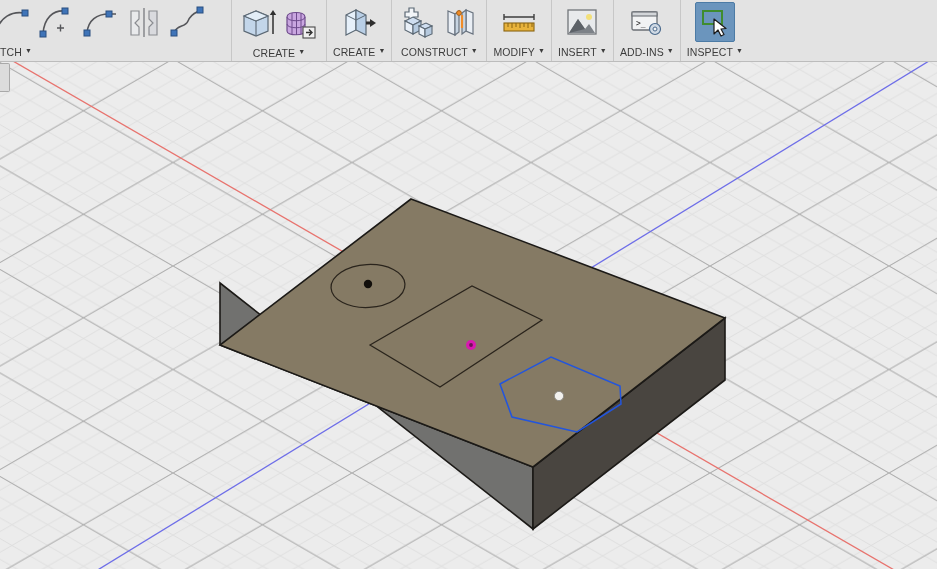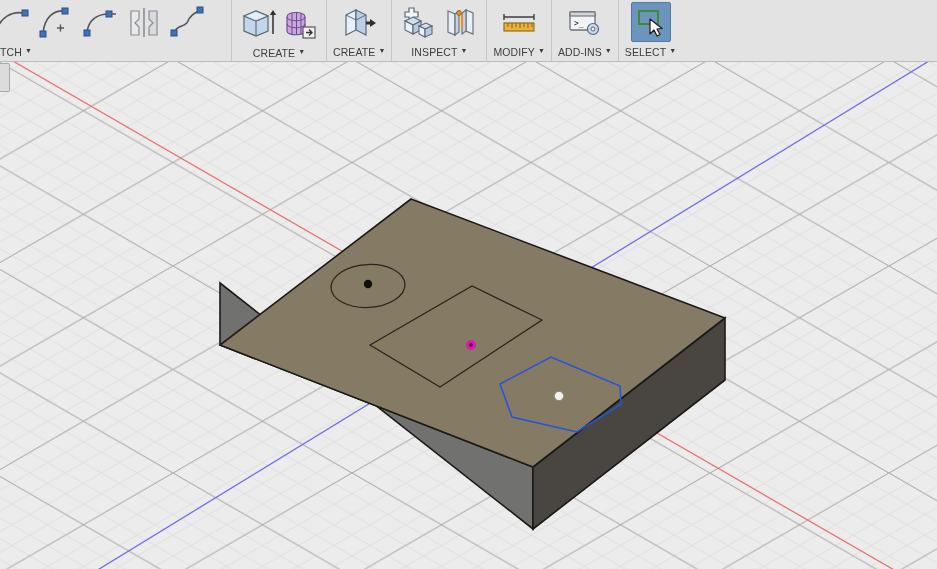--- a/index.html
+++ b/index.html
@@ -211,21 +211,21 @@
             <path d="M6 7 L13 10 L13 31 L6 28 Z" fill="#e9eef4" stroke="#6a7480" stroke-width="1.2"></path>
             <path d="M13 10 L17 7 L17 28 L13 31 Z" fill="#c6d4e2" stroke="#6a7480" stroke-width="1.2"></path>
             <path d="M24 6 L31 9 L31 30 L24 27 Z" fill="#e9eef4" stroke="#6a7480" stroke-width="1.2"></path>
             <path d="M20 9 L24 6 L24 27 L20 30 Z" fill="#c6d4e2" stroke="#6a7480" stroke-width="1.2"></path>
             <circle cx="17" cy="9" r="2.4" fill="#f08c28" stroke="#a05a10" stroke-width="0.9"></circle>
             <path d="M20 11 L20 24" stroke="#f08c28" stroke-width="2.2"></path>
           </svg>
         </div>
       </div>
       <div class="tb-label">
-        <span>INSPECT</span>
+        <span>CONSTRUCT</span>
           <span class="caret">▼</span>
       </div>
     </div>
 
 
     <div class="tb-group">
       <div class="tb-icons">
         <div class="tb-btn">
           <svg width="40" height="36" viewBox="0 0 40 36">
             <path d="M5 13 h30 M5 10 v6 M35 10 v6" stroke="#3e3e3e" stroke-width="1.4"></path>
@@ -233,20 +233,36 @@
             <path d="M9 19 v4 M13 19 v5 M17 19 v4 M21 19 v5 M25 19 v4 M29 19 v5 M33 19 v4" stroke="#8a6412" stroke-width="1"></path>
           </svg>
         </div>
       </div>
       <div class="tb-label">
         <span>MODIFY</span>
           <span class="caret">▼</span>
       </div>
     </div>
 
+    <div class="tb-group">
+      <div class="tb-icons">
+        <div class="tb-btn">
+          <svg width="36" height="36" viewBox="0 0 36 36">
+            <rect x="4" y="6" width="28" height="24" fill="#e8eaec" stroke="#72767a" stroke-width="1.3"></rect>
+            <circle cx="25" cy="13" r="3" fill="#f2e07a"></circle>
+            <path d="M5 29 L14 15 L21 25 L25 20 L31 29 Z" fill="#7d8288"></path>
+            <path d="M5 29 L14 15 L21 25 Z" fill="#5d6268"></path>
+          </svg>
+        </div>
+      </div>
+      <div class="tb-label">
+        <span>INSERT</span>
+          <span class="caret">▼</span>
+      </div>
+    </div>
 
 
     <div class="tb-group">
       <div class="tb-icons">
         <div class="tb-btn">
           <svg width="38" height="36" viewBox="0 0 38 36">
             <rect x="4" y="8" width="25" height="18" rx="1.5" fill="#f2f3f4" stroke="#6c7076" stroke-width="1.3"></rect>
             <rect x="4" y="8" width="25" height="4" fill="#d3d6d9" stroke="#6c7076" stroke-width="1.1"></rect>
             <text x="8" y="22" font-family="monospace" font-size="8" fill="#2a2a2a">&gt;_</text>
             <circle cx="27" cy="25" r="5.5" fill="#cfd9e4" stroke="#4b6a8c" stroke-width="1.2"></circle>
@@ -263,21 +279,21 @@
     <div class="tb-group">
       <div class="tb-icons">
         <div class="tb-btn active">
           <svg width="34" height="34" viewBox="0 0 34 34">
             <rect x="5" y="6" width="19" height="13" fill="none" stroke="#3f8c2f" stroke-width="2"></rect>
             <path d="M16 14 L16 29 L20 25 L23 31 L26 29.5 L23 24 L28 23.5 Z" fill="#ffffff" stroke="#1b1b1b" stroke-width="1.2" stroke-linejoin="round"></path>
           </svg>
         </div>
       </div>
       <div class="tb-label">
-        <span>SELECT</span>
+        <span>INSPECT</span>
           <span class="caret">▼</span>
       </div>
     </div>
   </div>
 
   <div id="edge-stub"></div>
 
   <div id="viewport">
     <svg width="937" height="507" viewBox="0 0 937 507">
       <defs>

